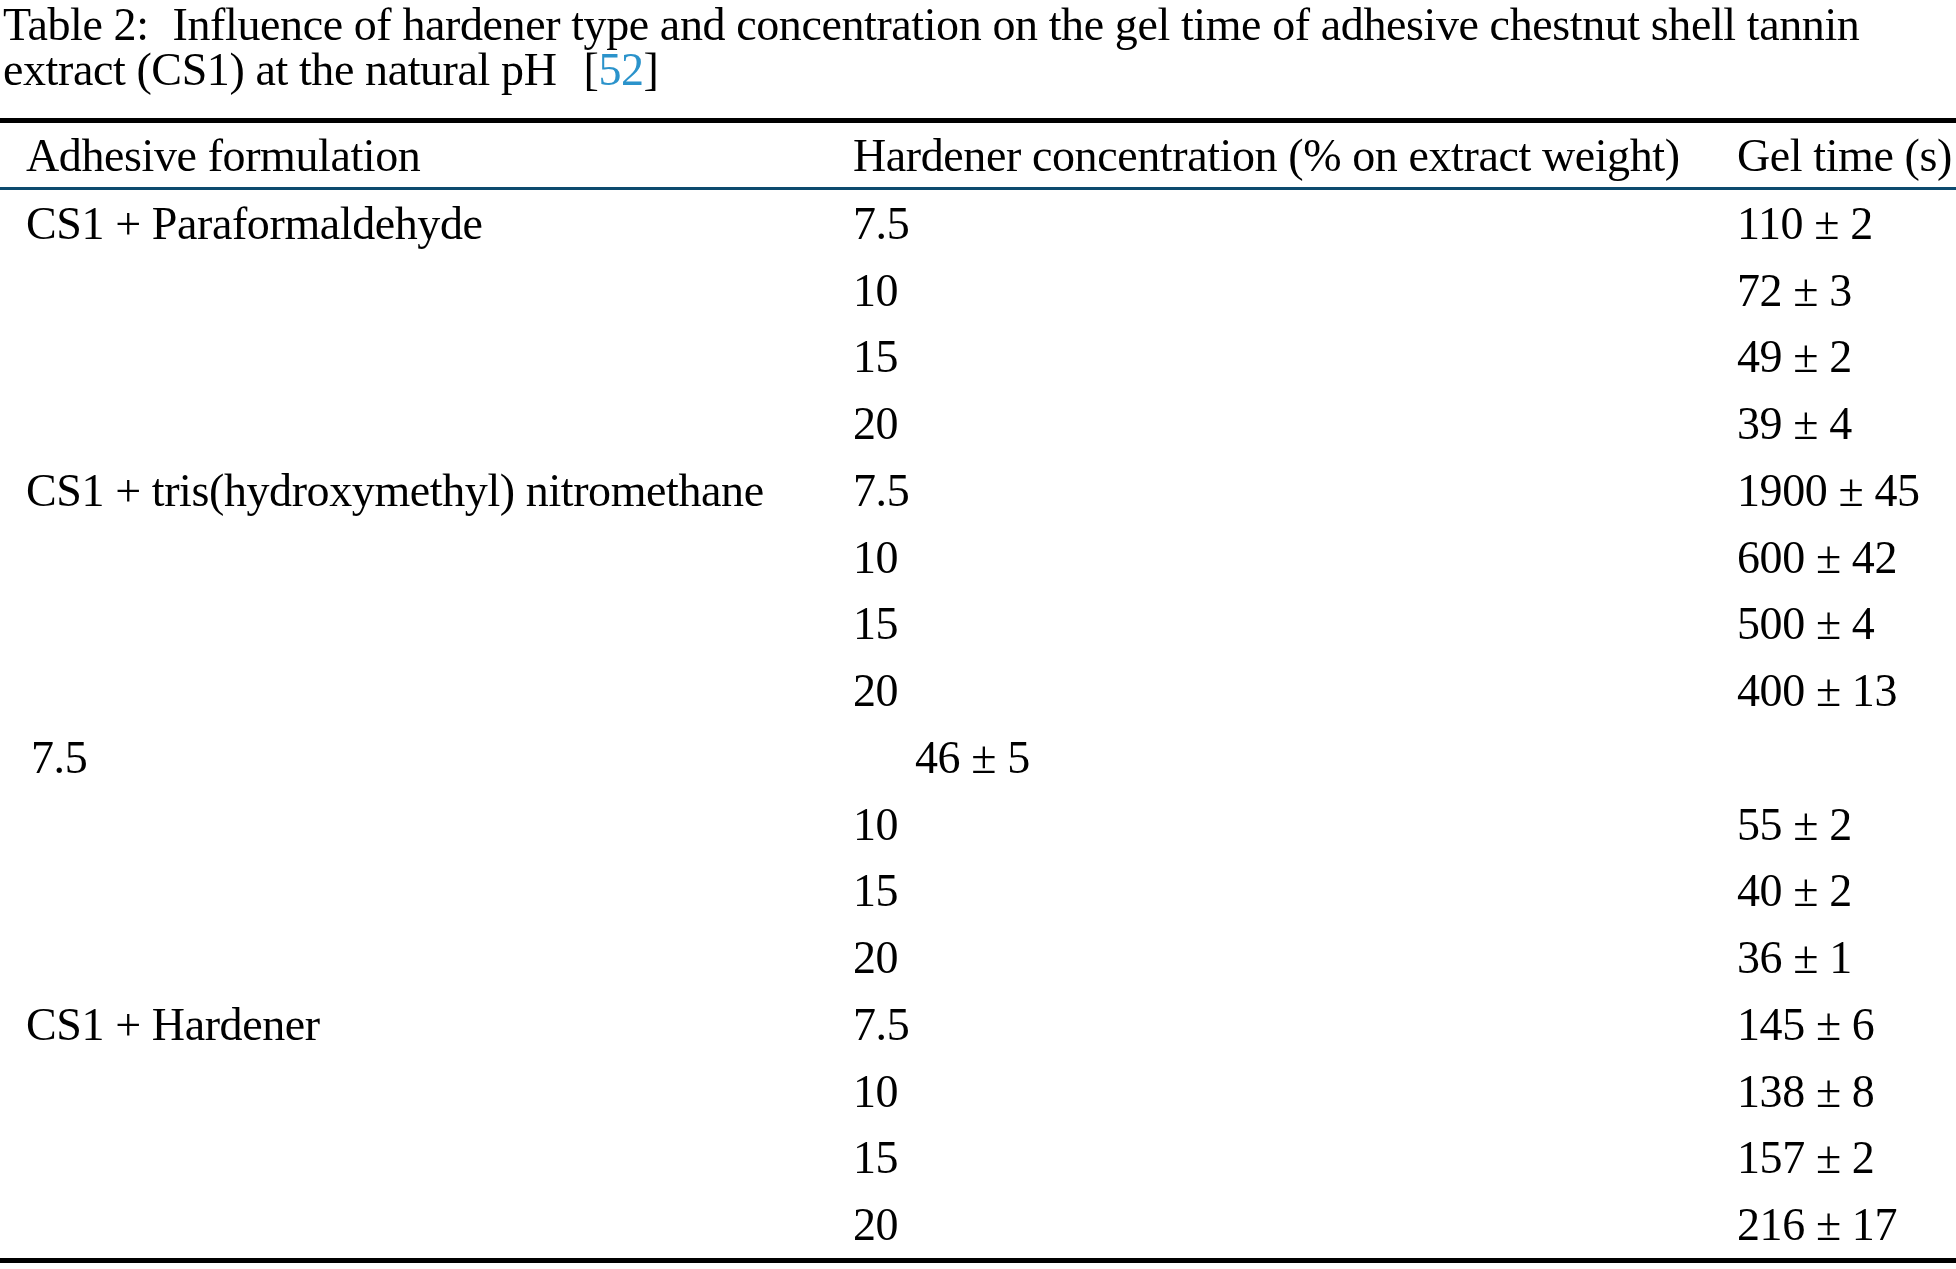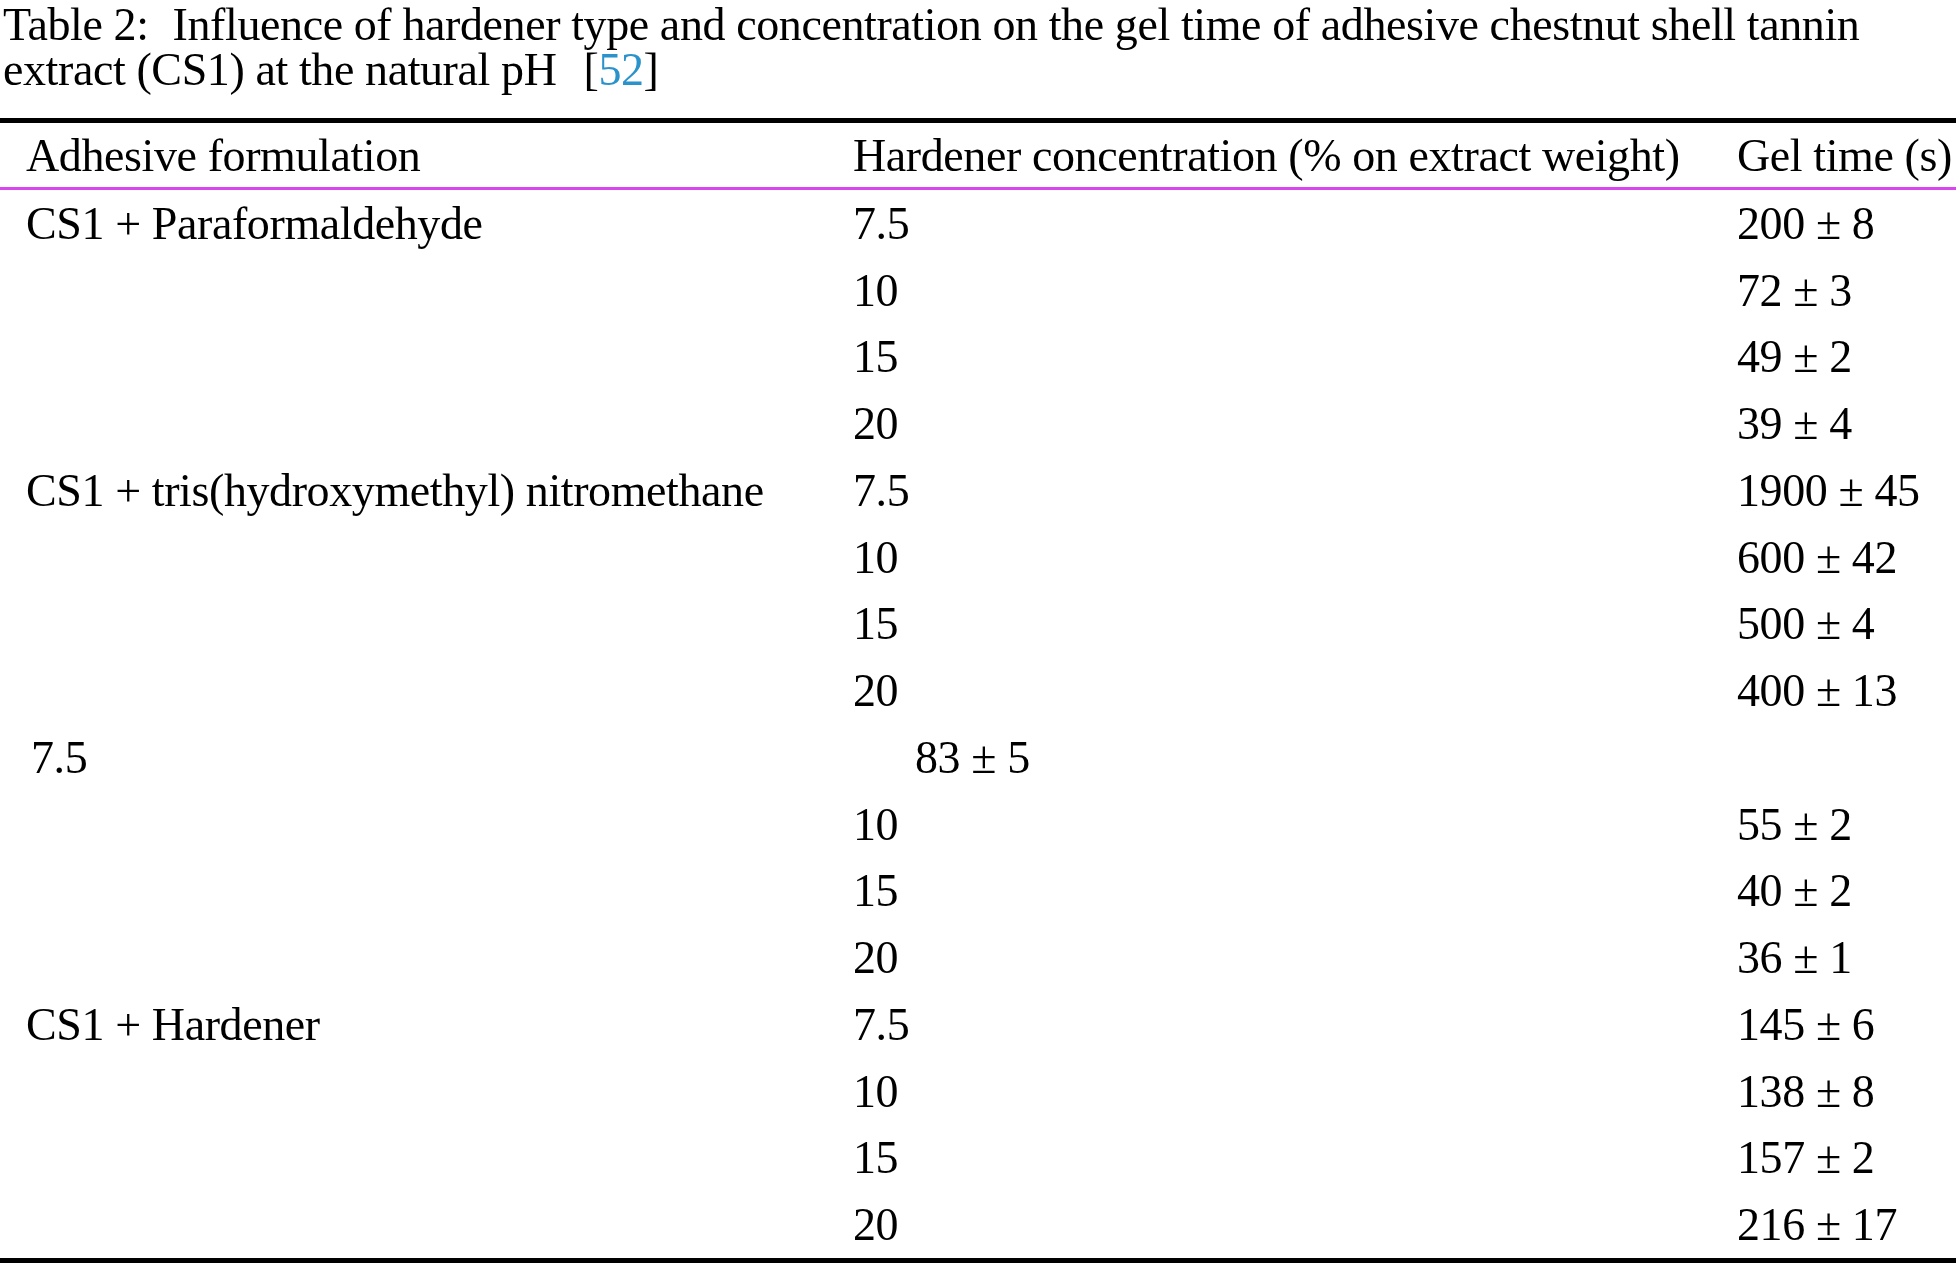--- a/index.html
+++ b/index.html
@@ -34,21 +34,21 @@
   }
   .tr {
     display: flex;
     align-items: center;
     height: 66.75px;
     font-size: 46px;
     letter-spacing: -0.4px;
   }
   .tr.head {
     height: 64px;
-    border-bottom: 3px solid #d946ef;
+    border-bottom: 3px solid #0c4a6e;
   }
   .td {
     box-sizing: border-box;
     white-space: nowrap;
     overflow: visible;
   }
   .c1 { flex: 0 0 822px; width: 822px; padding-left: 26px; }
   .c2 { flex: 0 0 884px; width: 884px; margin-left: 31px; }
   .c3 { flex: 1 1 auto; }
 </style>
@@ -61,21 +61,21 @@
 
   <div class="tr head">
     <div class="td c1">Adhesive formulation</div>
     <div class="td c2">Hardener concentration (% on extract weight)</div>
     <div class="td c3">Gel time (s)</div>
   </div>
 
   <div class="tr">
     <div class="td c1">CS1 + Paraformaldehyde</div>
     <div class="td c2">7.5</div>
-    <div class="td c3">200 ± 8</div>
+    <div class="td c3">110 ± 2</div>
   </div>
   <div class="tr">
     <div class="td c1"></div>
     <div class="td c2">10</div>
     <div class="td c3">72 ± 3</div>
   </div>
   <div class="tr">
     <div class="td c1"></div>
     <div class="td c2">15</div>
     <div class="td c3">49 ± 2</div>
@@ -100,21 +100,21 @@
     <div class="td c2">15</div>
     <div class="td c3">500 ± 4</div>
   </div>
   <div class="tr">
     <div class="td c1"></div>
     <div class="td c2">20</div>
     <div class="td c3">400 ± 13</div>
   </div>
   <div class="tr">
     <div class="td c2">7.5</div>
-    <div class="td c3">83 ± 5</div>
+    <div class="td c3">46 ± 5</div>
   </div>
   <div class="tr">
     <div class="td c1"></div>
     <div class="td c2">10</div>
     <div class="td c3">55 ± 2</div>
   </div>
   <div class="tr">
     <div class="td c1"></div>
     <div class="td c2">15</div>
     <div class="td c3">40 ± 2</div>

